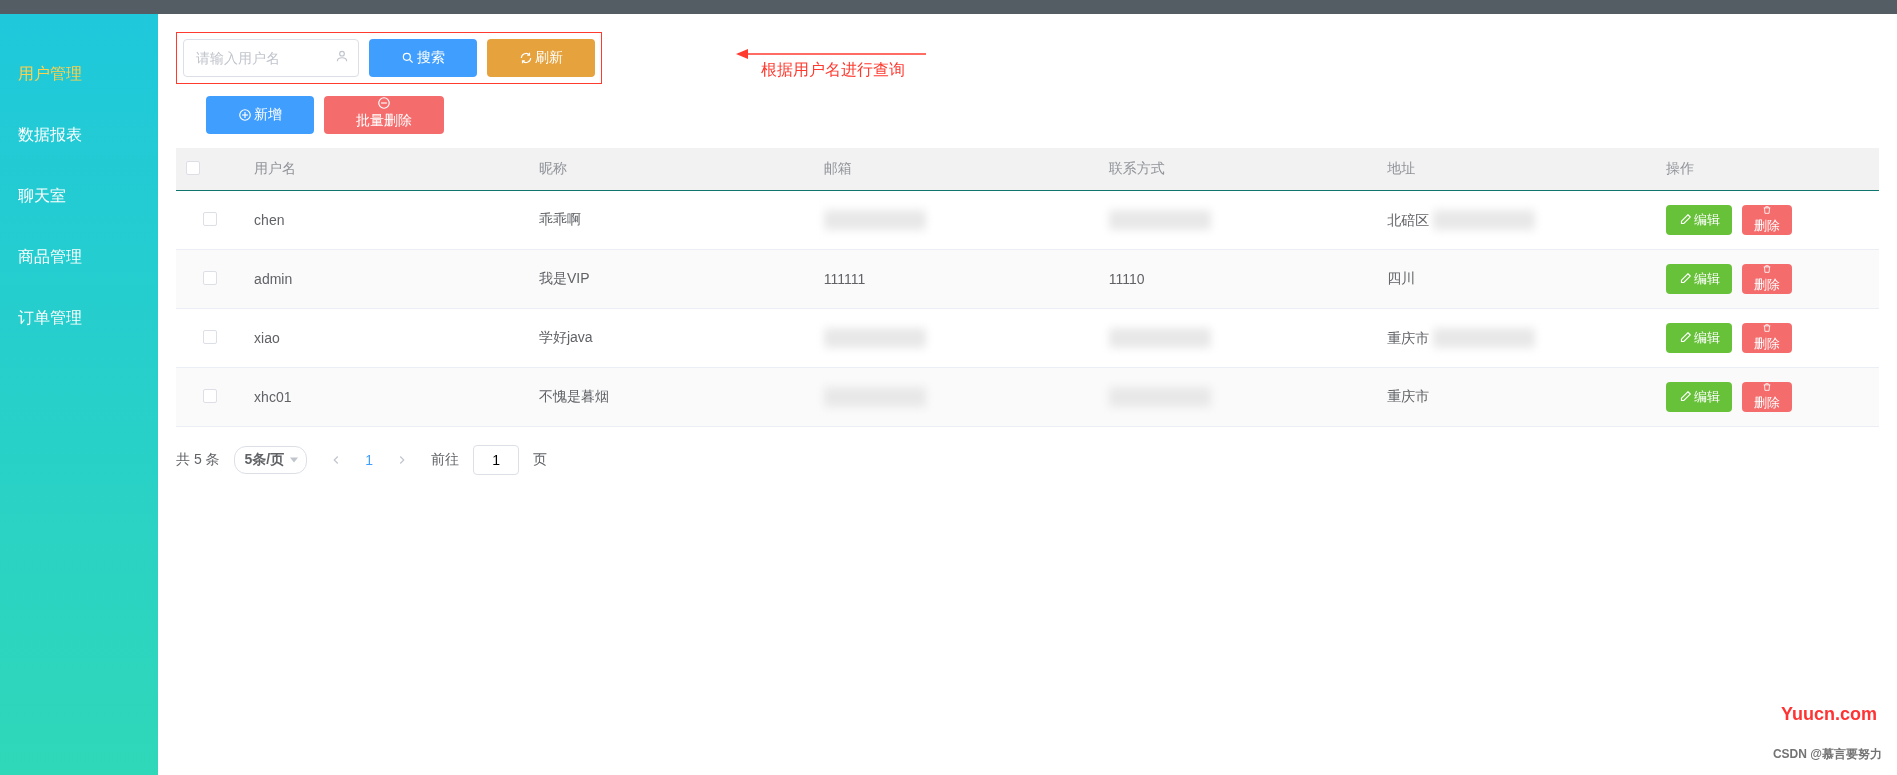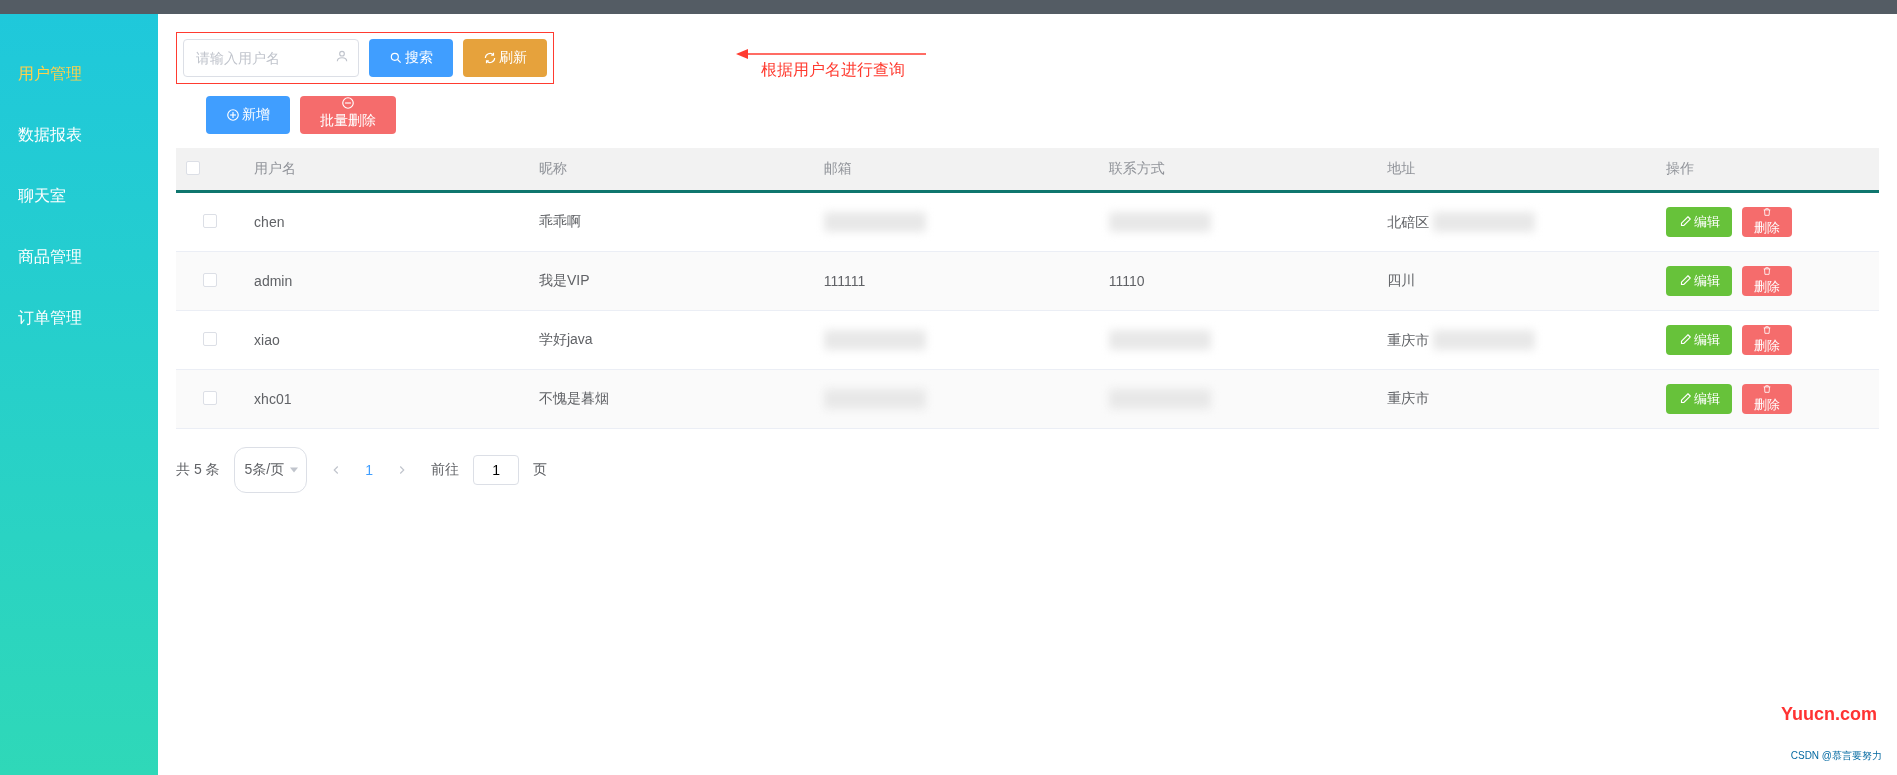--- a/index.html
+++ b/index.html
@@ -9,52 +9,52 @@
 .sidebar { width: 158px; background: linear-gradient(180deg, #1fc8db 0%, #2fd8b8 100%); padding-top: 30px; }
 .sidebar-item { padding: 20px 18px; color: #fff; font-size: 16px; cursor: pointer; }
 .sidebar-item.active { color: #ffd04b; }
 .main { flex: 1; padding: 18px; position: relative; }
 .search-row { display: flex; align-items: center; gap: 10px; margin-bottom: 12px; position: relative; }
 .search-box { border: 1px solid #ff3b30; padding: 6px; display: flex; gap: 10px; align-items: center; }
 .input-wrap { position: relative; width: 176px; }
 .input-wrap input { width: 100%; height: 38px; border: 1px solid #dcdfe6; border-radius: 4px; padding: 0 30px 0 12px; font-size: 14px; color: #606266; outline: none; }
 .input-wrap input::placeholder { color: #c0c4cc; }
 .input-wrap .user-icon { position: absolute; right: 10px; top: 50%; transform: translateY(-50%); color: #c0c4cc; }
-.btn { height: 38px; padding: 0 20px; border: none; border-radius: 4px; font-size: 14px; cursor: pointer; display: inline-flex; align-items: center; gap: 2px; color: #fff; }
+.btn { height: 38px; padding: 0 32px; border: none; border-radius: 4px; font-size: 14px; cursor: pointer; display: inline-flex; align-items: center; gap: 2px; color: #fff; }
 .btn-primary { background: #409eff; }
 .btn-warning { background: #e6a23c; }
 .btn-danger { background: #f56c6c; flex-direction: column; }
 .btn-success { background: #67c23a; }
 .btn-sm { height: 30px; padding: 0 12px; font-size: 13px; }
 .arrow-line { position: absolute; left: 560px; top: 16px; display: flex; align-items: center; flex-direction: column; }
 .arrow-svg { display: block; }
 .arrow-text { color: #ff3b30; font-size: 16px; margin-left: 4px; }
 .action-row { display: flex; gap: 10px; margin-bottom: 14px; padding-left: 30px; }
 .table { width: 100%; border-collapse: collapse; font-size: 14px; color: #606266; }
-.table th { background: #f2f2f2; text-align: left; padding: 12px 10px; font-weight: 500; color: #909399; border-bottom: 3px solid #0f766e; }
+.table th { background: #f2f2f2; text-align: left; padding: 12px 10px; font-weight: 500; color: #909399; border-bottom: 1px solid #0f766e; }
 .table td { padding: 14px 10px; border-bottom: 1px solid #ebeef5; }
 .table tbody tr:nth-child(even) { background: #fafafa; }
 .col-check { width: 55px; text-align: center; }
 .chk { width: 14px; height: 14px; border: 1px solid #dcdfe6; border-radius: 2px; display: inline-block; background: #fff; cursor: pointer; }
 .col-user { width: 230px; }
 .col-nick { width: 230px; }
 .col-email { width: 230px; }
 .col-contact { width: 225px; }
 .col-addr { width: 225px; }
 .col-ops { width: 180px; }
 .ops-cell { display: flex; gap: 10px; }
 .blur { filter: blur(4px); background: #e8e8e8; color: #e8e8e8; border-radius: 2px; padding: 2px 30px; display: inline-block; }
 .pagination { display: flex; align-items: center; gap: 14px; margin-top: 18px; font-size: 14px; color: #606266; }
-.page-select { border: 1px solid #dcdfe6; border-radius: 12px; height: 46px; padding: 0 22px 0 10px; display: flex; align-items: center; cursor: pointer; position: relative; }
+.page-select { border: 1px solid #dcdfe6; border-radius: 12px; height: 28px; padding: 0 22px 0 10px; display: flex; align-items: center; cursor: pointer; position: relative; font-weight: bold; }
 .page-select::after { content: ""; position: absolute; right: 8px; top: 50%; width: 0; height: 0; border-left: 4px solid transparent; border-right: 4px solid transparent; border-top: 5px solid #c0c4cc; transform: translateY(-50%); }
 .pg-btn { width: 30px; height: 30px; display: flex; align-items: center; justify-content: center; cursor: pointer; color: #c0c4cc; }
 .pg-num { color: #409eff; font-weight: 500; }
 .pg-input { width: 46px; height: 30px; border: 1px solid #dcdfe6; border-radius: 4px; text-align: center; font-size: 14px; outline: none; }
 .watermark1 { position: absolute; right: 20px; bottom: 50px; color: #ff3333; font-size: 18px; font-weight: bold; }
-.watermark2 { position: absolute; right: 15px; bottom: 12px; color: #0369a1; font-size: 10px; }
+.watermark2 { position: absolute; right: 15px; bottom: 12px; color: #737373; font-size: 12px; font-weight: bold; }
 svg.icon { width: 14px; height: 14px; }
 </style>
 </head>
 <body>
 
 <div class="topbar"></div>
 <div class="container">
   <div class="sidebar">
     <div class="sidebar-item active">用户管理</div>
     <div class="sidebar-item">数据报表</div>

